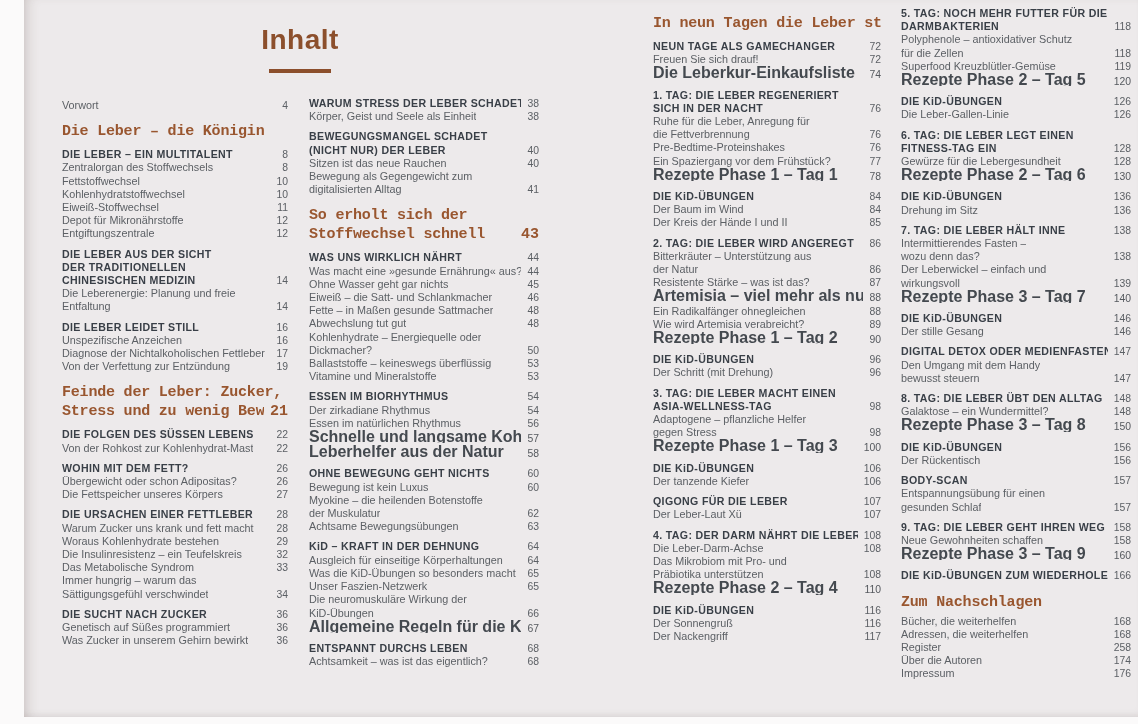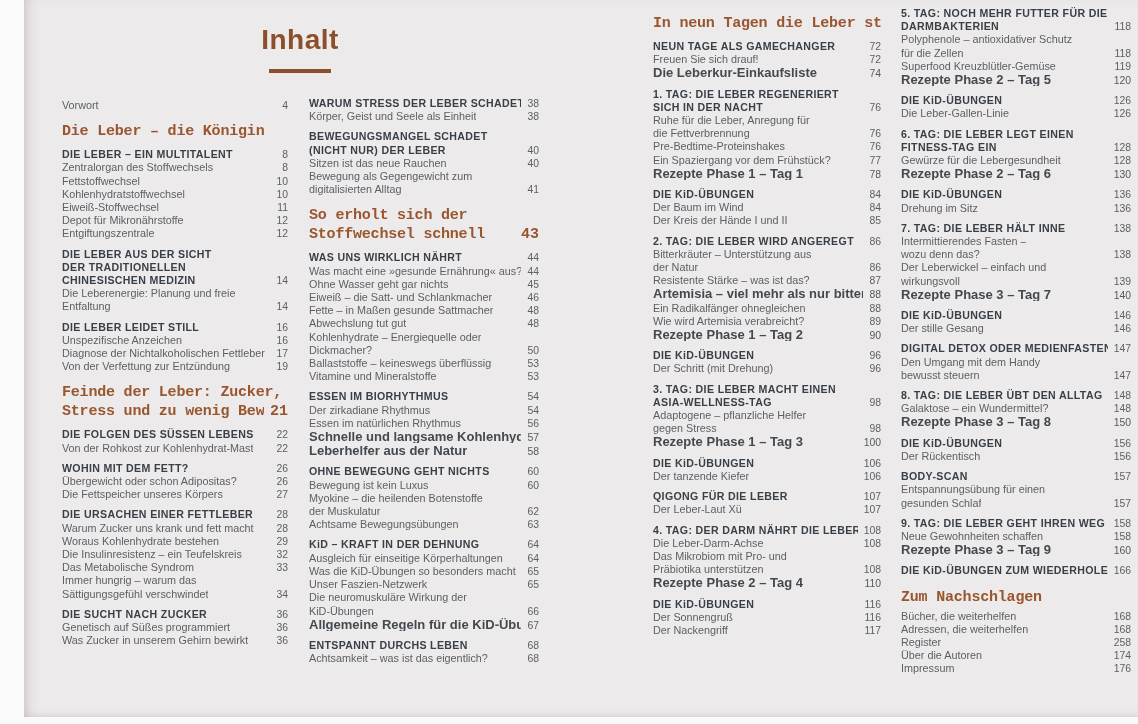--- a/index.html
+++ b/index.html
@@ -24,21 +24,21 @@
          line-height:13.2px; white-space:nowrap; }
   .t { flex:0 1 auto; overflow:hidden; }
   .p { flex:0 0 auto; padding-left:6px; }
 
   .item.head { margin-top:7px; }
   .item.part { margin-top:10px; margin-bottom:3px;font-family:Liberation Mono, monospace; }
   .item:first-child { margin-top:0; }
 
   .sub  .t { font-size:10.8px; color:#5c6065; font-weight:400; }
   .sub  .p { font-size:10.4px; color:#5c6065; }
-  .subb .t { font-size:13px; color:#44494f; font-weight:700; }
+  .subb .t { font-size:16px; color:#44494f; font-weight:700; }
   .subb .p { font-size:10.4px; color:#55595e; }
   .head .t { font-size:10.6px; color:#393f47; font-weight:700; letter-spacing:.35px; }
   .head .p { font-size:10.4px; color:#5c6065; }
   .part .row { line-height:19px; }
   .part .t { font-size:15px; color:#99562f; font-weight:700; letter-spacing:-.2px; }
   .part .p { font-size:15px; color:#99562f; font-weight:700; }
 </style>
 </head>
 <body>
 

